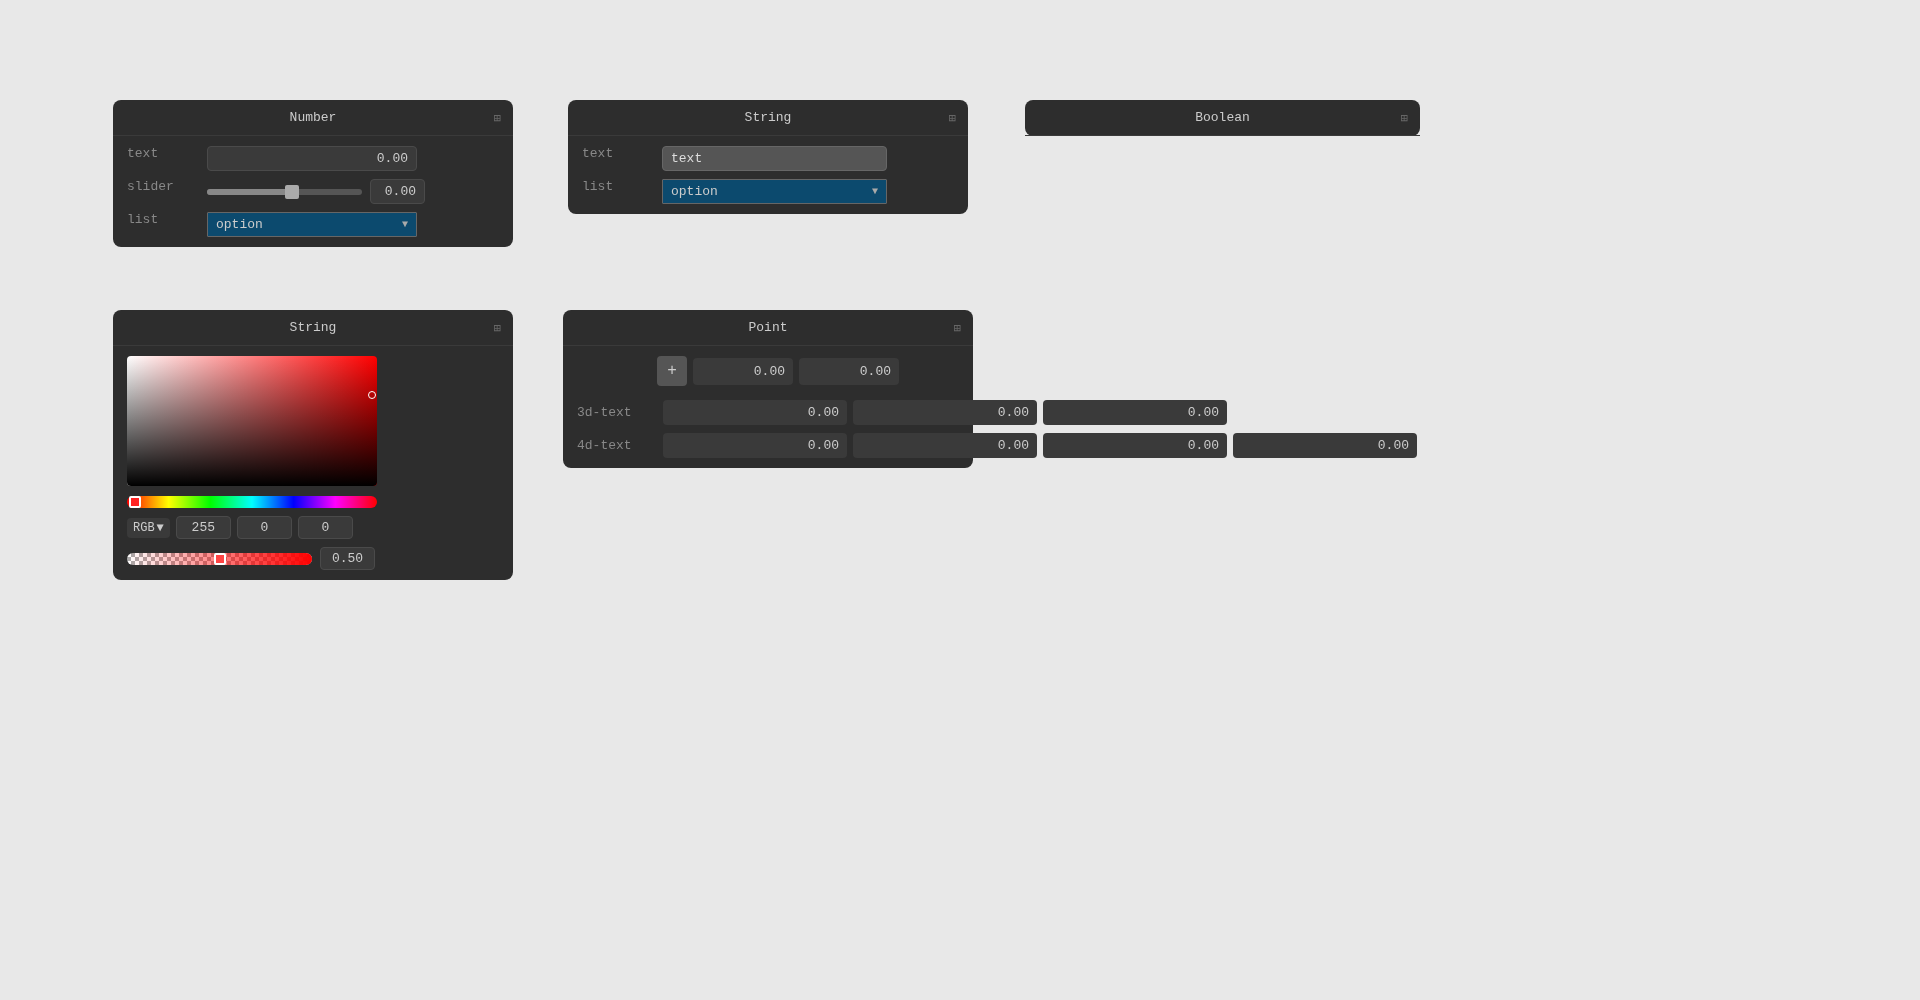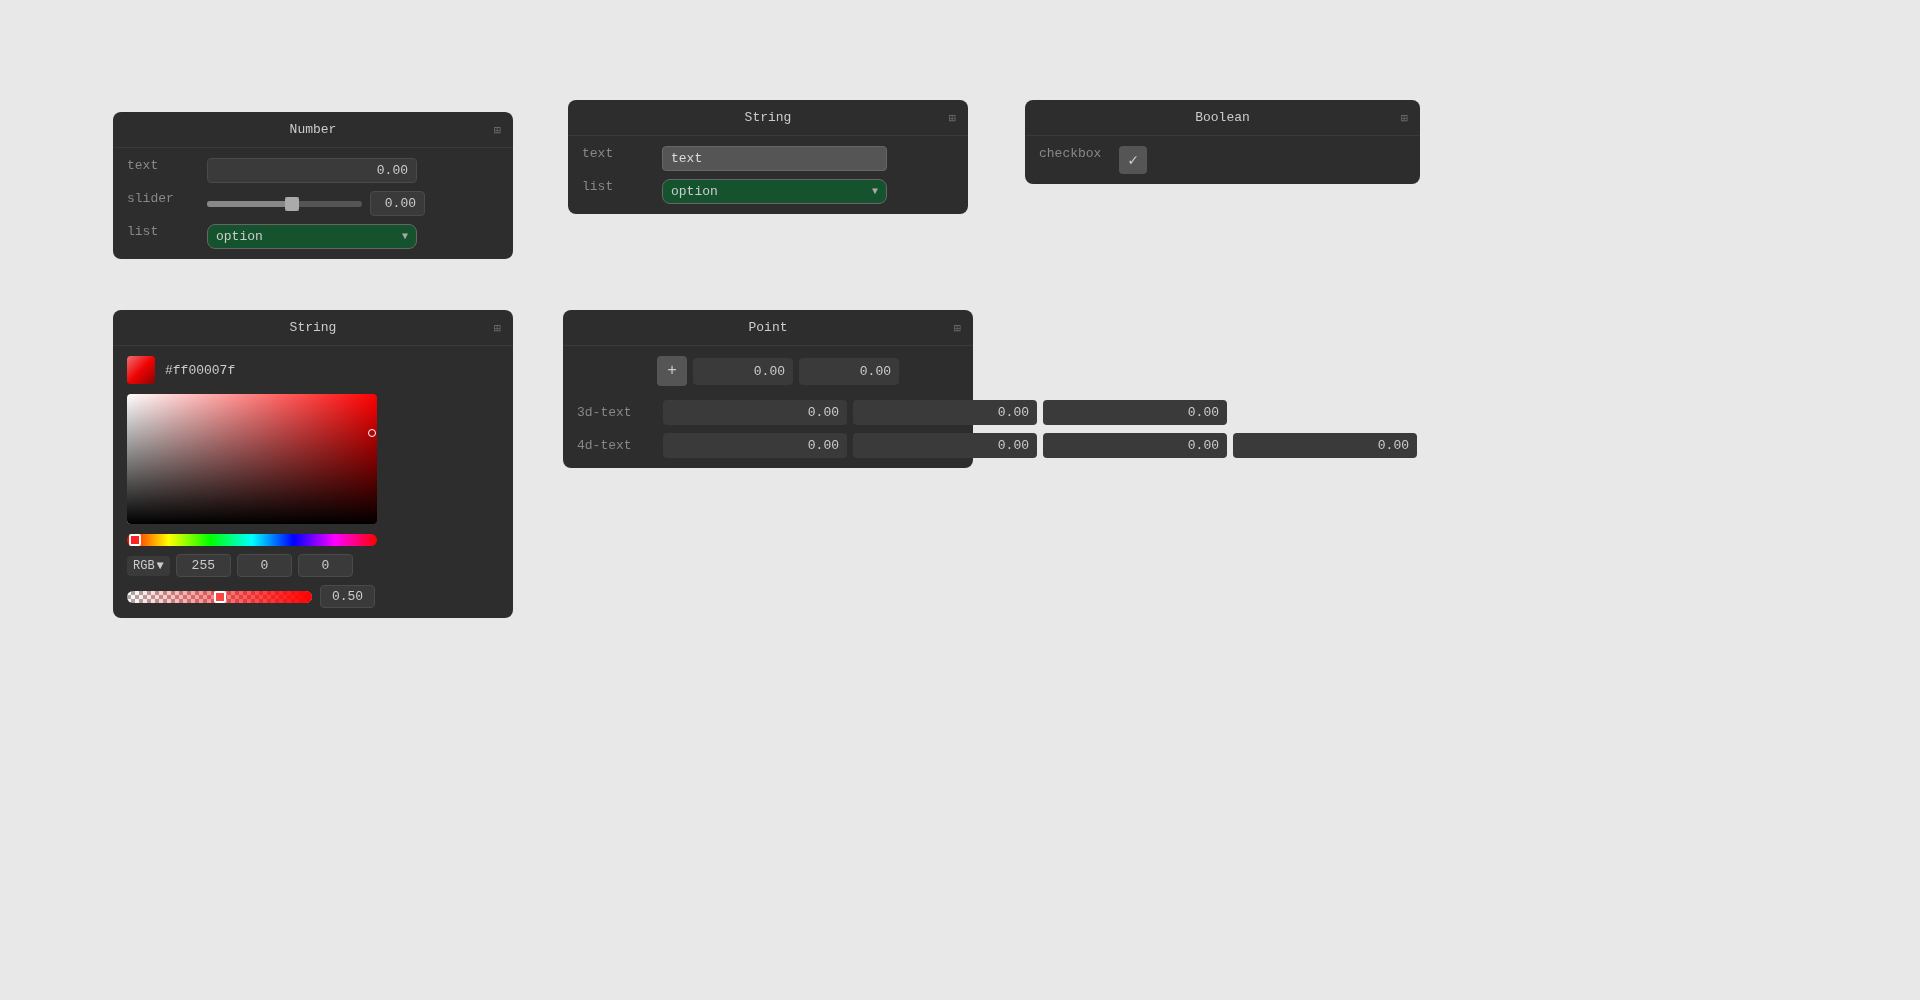--- a/index.html
+++ b/index.html
@@ -122,23 +122,23 @@
       border-radius: 4px;
       color: #cccccc;
       font-family: 'Courier New', Courier, monospace;
       font-size: 13px;
       text-align: right;
       padding: 4px 8px;
       width: 55px;
     }
 
     .dropdown {
-      background: #14532d;
+      background: #0c4a6e;
       border: 1px solid #666666;
-      border-radius: 8px;
+      border-radius: 1px;
       color: #cccccc;
       font-family: 'Courier New', Courier, monospace;
       font-size: 13px;
       padding: 4px 8px;
       display: flex;
       align-items: center;
       justify-content: space-between;
       cursor: pointer;
     }
 
@@ -418,21 +418,21 @@
       font-size: 13px;
       text-align: right;
       padding: 5px 8px;
       flex: 1;
       outline: none;
     }
 
     
     #number-panel {
       left: 113px;
-      top: 112px;
+      top: 100px;
       width: 400px;
     }
 
     #string-panel {
       left: 568px;
       top: 100px;
       width: 400px;
     }
 
     #boolean-panel {
@@ -510,49 +510,33 @@
       </div>
     </div>
   </div>
 </div>
 
 <div class="panel" id="boolean-panel">
   <div class="panel-header">
     <span class="panel-title">Boolean</span>
     <span class="panel-icon">⊞</span>
   </div>
-  <div class="panel-body">
-    <div class="row">
-      <span class="row-label">checkbox</span>
-      <div class="checkbox-container">
-        <div class="checkbox-box">
-          <span class="checkbox-check">✓</span>
-        </div>
-      </div>
-    </div>
-  </div>
 </div>
 
 <div class="panel" id="color-panel">
   <div class="panel-header">
     <span class="panel-title">String</span>
     <span class="panel-icon">⊞</span>
   </div>
   <div class="panel-body" style="position:relative; padding-left:14px; padding-right:14px;">
     <div style="display:flex; align-items:stretch; gap:0;">
 
 
       <div style="flex:1;">
 
-        <div class="color-hex-row">
-          <div class="color-swatch">
-            <div style="position:absolute;inset:0;background:linear-gradient(135deg, #ff8080 0%, #ff0000 50%, #880000 100%);opacity:0.85;"></div>
-          </div>
-          <span class="color-hex-value">#ff00007f</span>
-        </div>
 
         <div class="color-gradient">
           <div class="color-gradient-dark"></div>
           <div class="color-picker-dot"></div>
         </div>
 
         <div class="hue-slider">
           <div class="hue-thumb"></div>
         </div>
 

